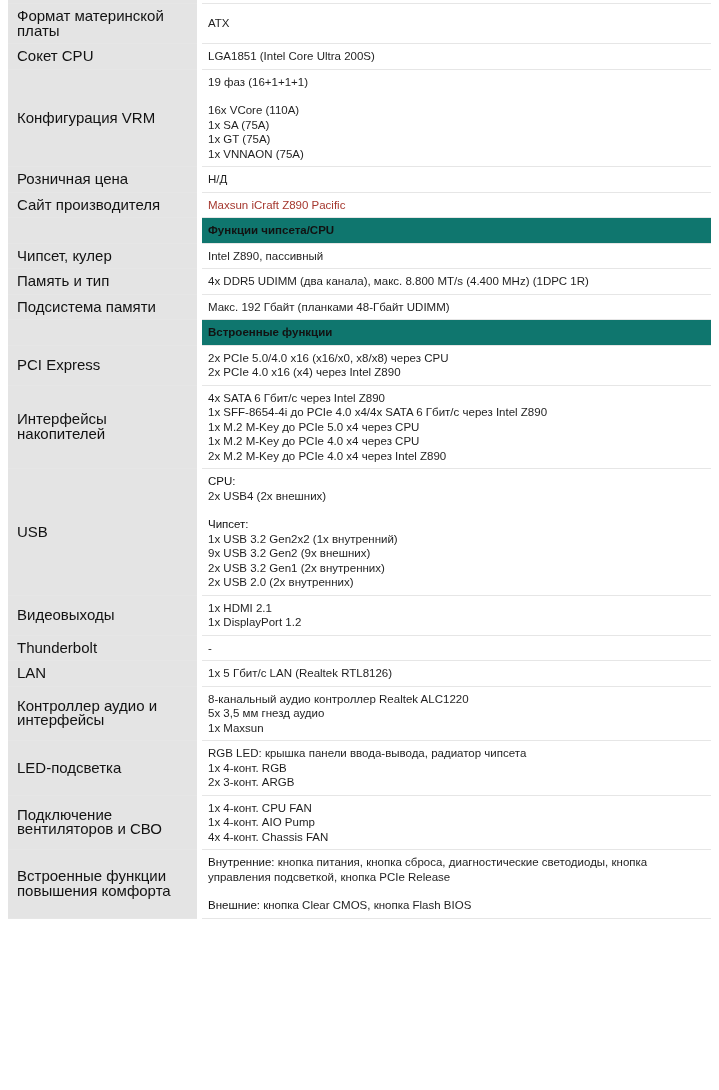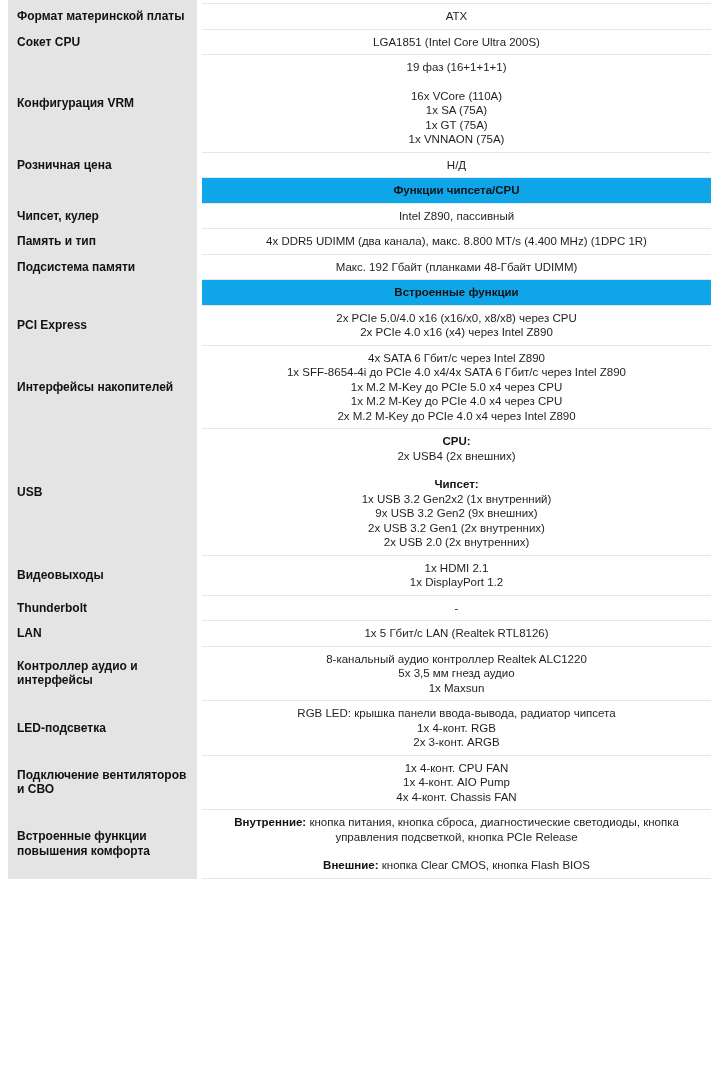--- a/index.html
+++ b/index.html
@@ -25,22 +25,22 @@
     table-layout: fixed;
   }
 
   #spec-table tr.spec-row > td {
     border-bottom: 1px solid #e6e6e6;
   }
 
   td.spec-label {
     width: 189px;
     background: #e4e4e4;
-    font-size: 12px;
-    font-weight: bold;
+    font-size: 15px;
+    font-weight: normal;
     line-height: 14.5px;
     color: #121212;
     vertical-align: middle;
     padding: 5px 8px 5px 9px;
     box-sizing: border-box;
   }
 
   td.spec-gap {
     width: 5px;
     background: #ffffff;
@@ -60,35 +60,34 @@
   }
 
   
   tr.section-row td.spec-label {
     background: #e4e4e4;
   }
   tr.section-row td.spec-gap {
     background: #ffffff;
   }
   tr.section-row td.spec-value {
-    background: #0ea5e9;
+    background: #0f766e;
     font-weight: bold;
     color: #121212;
   }
 
   .value-line {
     display: block;
     white-space: nowrap;
-    text-align: center;
   }
   .value-line.spacer {
     height: 14px;
   }
   .value-line b, .lead {
-    font-weight: bold;
+    font-weight: normal;
     color: #121212;
   }
 
   a.vendor-link {
     color: #a5382f;
     text-decoration: none;
     font-size: 11.5px;
   }
 
   .wrapline {
@@ -150,20 +149,25 @@
           <span class="value-line">1x VNNAON (75A)</span>
         </td>
       </tr>
       <tr class="spec-row">
         <td class="spec-label">Розничная цена</td>
         <td class="spec-gap"></td>
         <td class="spec-value">
           <span class="value-line">Н/Д</span>
         </td>
       </tr>
+      <tr class="spec-row">
+        <td class="spec-label">Сайт производителя</td>
+        <td class="spec-gap"></td>
+        <td class="spec-value"><a class="vendor-link" href="#">Maxsun iCraft Z890 Pacific</a></td>
+      </tr>
       <tr class="section-row spec-row">
         <td class="spec-label"></td>
         <td class="spec-gap"></td>
         <td class="spec-value">
           <span class="value-line">Функции чипсета/CPU</span>
         </td>
       </tr>
       <tr class="spec-row">
         <td class="spec-label">Чипсет, кулер</td>
         <td class="spec-gap"></td>

